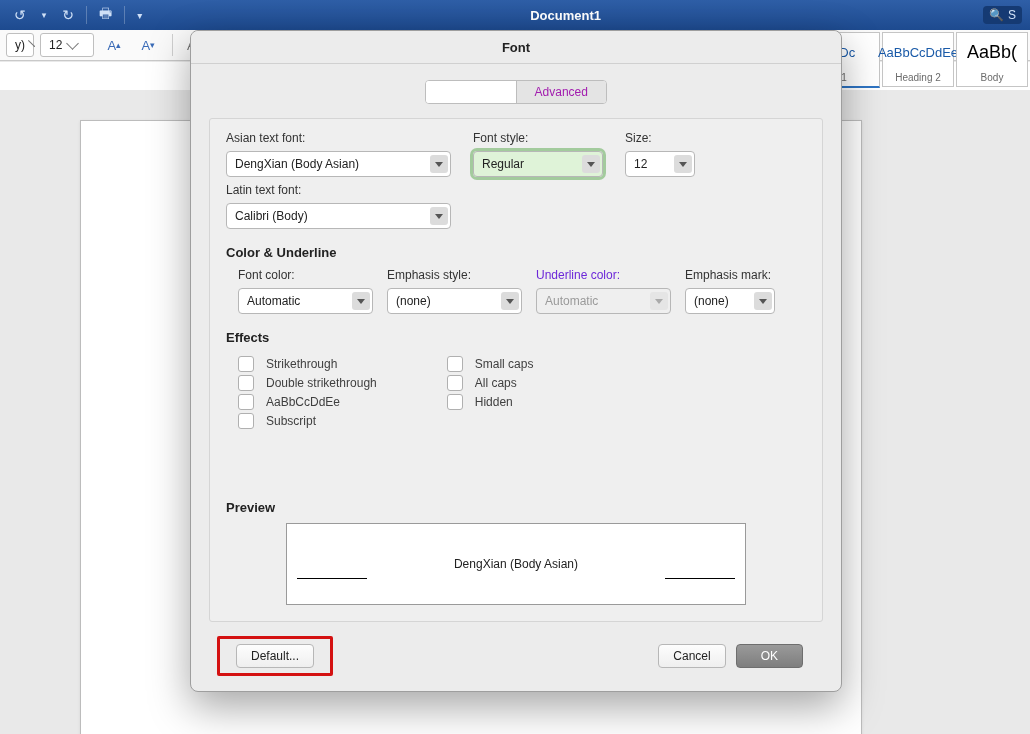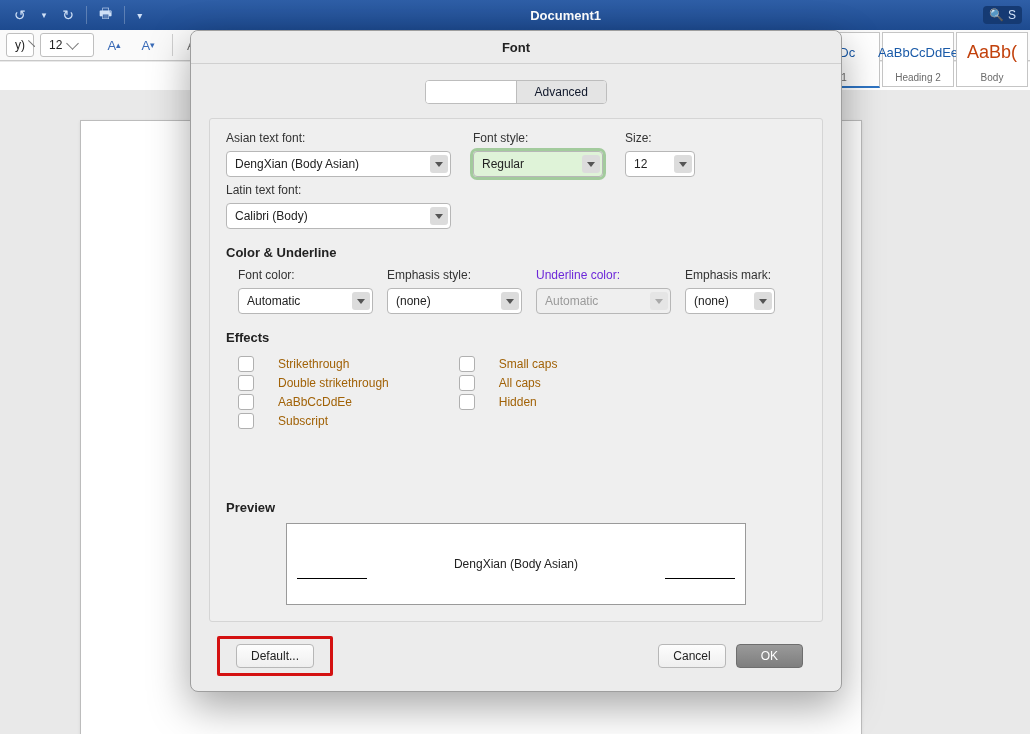--- a/index.html
+++ b/index.html
@@ -15,46 +15,46 @@
   .ribbon{height:30px;background:#fafafa;border-bottom:1px solid #c9c9c9;display:flex;align-items:center;padding:0 6px;gap:6px;}
   .rib-sep{width:1px;height:22px;background:#d0d0d0;margin:0 4px;}
   .rib-sel{height:22px;border:1px solid #bfbfbf;background:#fff;border-radius:3px;display:flex;align-items:center;padding:0 4px 0 8px;font-size:12px;gap:6px;}
   .rib-sel .cv{width:8px;height:8px;border-left:1px solid #777;border-bottom:1px solid #777;transform:rotate(-45deg);margin-top:-3px;}
   .rib-btn{display:inline-flex;align-items:center;justify-content:center;min-width:20px;height:22px;padding:0 4px;color:#3a6bb7;border-radius:3px;font-size:13px;}
   .rib-btn.gray{color:#6f6f6f;}
   .rib-btn .cv{width:6px;height:6px;border-left:1px solid #6f6f6f;border-bottom:1px solid #6f6f6f;transform:rotate(-45deg);margin-left:2px;margin-top:-2px;}
   .styles{display:flex;align-items:stretch;gap:2px;margin-left:4px;}
   .style-card{width:70px;height:50px;border:1px solid #c5c5c5;background:#fff;display:flex;flex-direction:column;align-items:center;justify-content:flex-end;font-size:10px;color:#6a6a6a;padding-bottom:3px;}
   .style-card .samp{flex:1;display:flex;align-items:center;justify-content:center;font-size:13px;color:#1a5aa8;}
-  .style-card .samp.normal{color:#c2410c;}
+  .style-card .samp.normal{color:#000000;}
   .style-card.sel{border-bottom:2px solid #2e74c3;}
   
   .canvas{position:absolute;top:90px;left:0;right:0;bottom:0;background:#e9e9e9;}
   .page{position:absolute;left:80px;top:30px;width:780px;height:620px;background:#fff;border:1px solid #bcbcbc;box-shadow:0 1px 3px rgba(0,0,0,0.08);}
   
   .dlg{position:absolute;left:190px;top:30px;width:650px;height:660px;background:#ececec;border:1px solid #9e9e9e;border-radius:8px;box-shadow:0 15px 40px rgba(0,0,0,0.35);}
   .dlg-title{height:32px;display:flex;align-items:center;justify-content:center;font-weight:600;border-bottom:1px solid #d0d0d0;border-radius:8px 8px 0 0;background:#ececec;}
   .dlg-body{padding:12px 18px 0;}
   .seg{width:180px;height:22px;margin:4px auto 14px;display:flex;border:1px solid #bdbdbd;border-radius:4px;overflow:hidden;background:#fff;}
   .seg .seg-btn{flex:1;display:flex;align-items:center;justify-content:center;font-size:12px;}
   .seg .seg-btn.active{background:#fff;}
-  .seg .seg-btn.inactive{background:#e4e4e4;border-left:1px solid #bdbdbd;color:#0f172a;}
+  .seg .seg-btn.inactive{background:#e4e4e4;border-left:1px solid #bdbdbd;color:#a21caf;}
   .panel{border:1px solid #d5d5d5;background:#efefef;border-radius:3px;padding:12px 16px 16px;}
   .row{display:flex;gap:22px;margin-bottom:6px;}
   .col{display:flex;flex-direction:column;}
   .lbl{font-size:12px;color:#333;margin-bottom:6px;}
   .lbl.disabled{color:#6d28d9;}
   .combo{height:24px;border:1px solid #b7b7b7;border-radius:4px;background:#fff;display:flex;align-items:center;padding:0 2px 0 8px;font-size:12px;position:relative;}
   .combo.hl{outline:3px solid rgba(88,168,76,0.5);background:#dff3d8;}
   .combo .arrow{width:18px;height:18px;border-radius:3px;background:#dcdcdc;display:flex;align-items:center;justify-content:center;margin-left:auto;}
   .combo .arrow .tri{width:0;height:0;border-left:4px solid transparent;border-right:4px solid transparent;border-top:5px solid #555;}
   .combo.disabled{background:#efefef;color:#9a9a9a;}
   .sect{font-weight:700;font-size:13px;margin:16px 0 8px;color:#222;}
   .cols2{display:flex;gap:70px;}
-  .chk{display:flex;align-items:center;gap:24px;margin:3px 0;font-size:12px;color:#a16207;}
+  .chk{display:flex;align-items:center;gap:12px;margin:3px 0;font-size:12px;color:#404040;}
   .chk .box{width:14px;height:14px;border:1px solid #b0b0b0;border-radius:3px;background:#fff;}
   .preview{border:1px solid #9a9a9a;background:#fff;height:80px;margin:4px 60px 0;position:relative;display:flex;align-items:center;justify-content:center;font-size:12px;color:#222;}
   .preview .uline{position:absolute;height:1px;background:#000;bottom:25px;width:70px;}
   .btnrow{display:flex;align-items:center;padding:14px 20px 0 8px;}
   .macbtn{height:22px;border:1px solid #b7b7b7;border-radius:4px;background:linear-gradient(#fdfdfd,#efefef);font-size:12px;padding:0 14px;display:inline-flex;align-items:center;cursor:default;}
   .macbtn.primary{background:linear-gradient(#9a9a9a,#7e7e7e);color:#fff;border-color:#6e6e6e;}
   .default-hl{border:3px solid #d41111;border-radius:2px;padding:5px 16px;}
   .spacer{flex:1;}
   
   .styles-wrap{position:absolute;right:2px;top:32px;}

